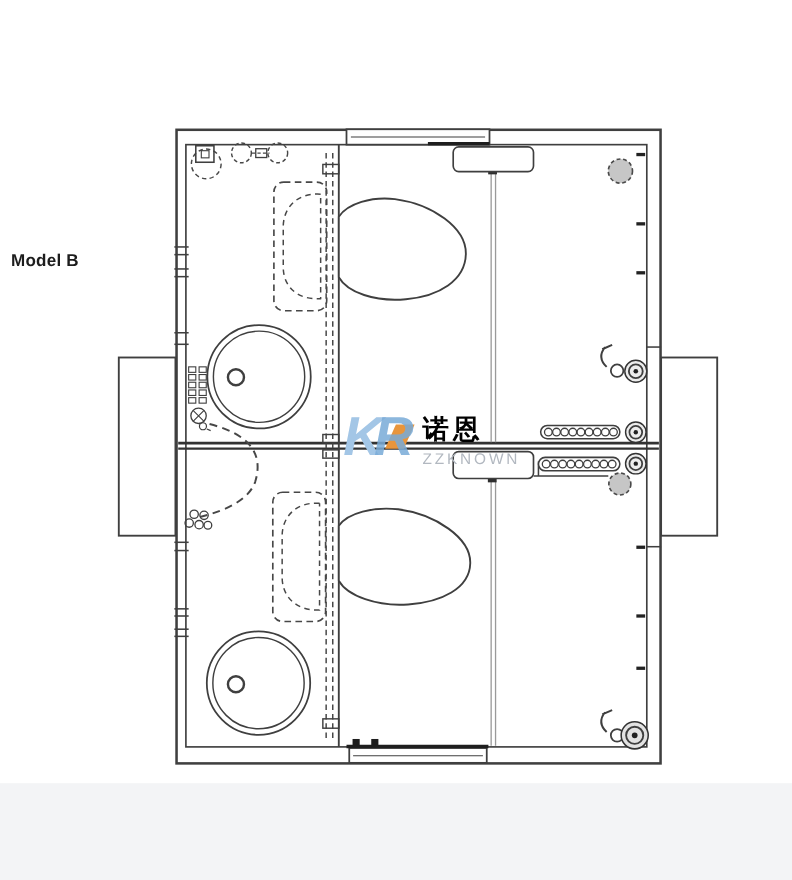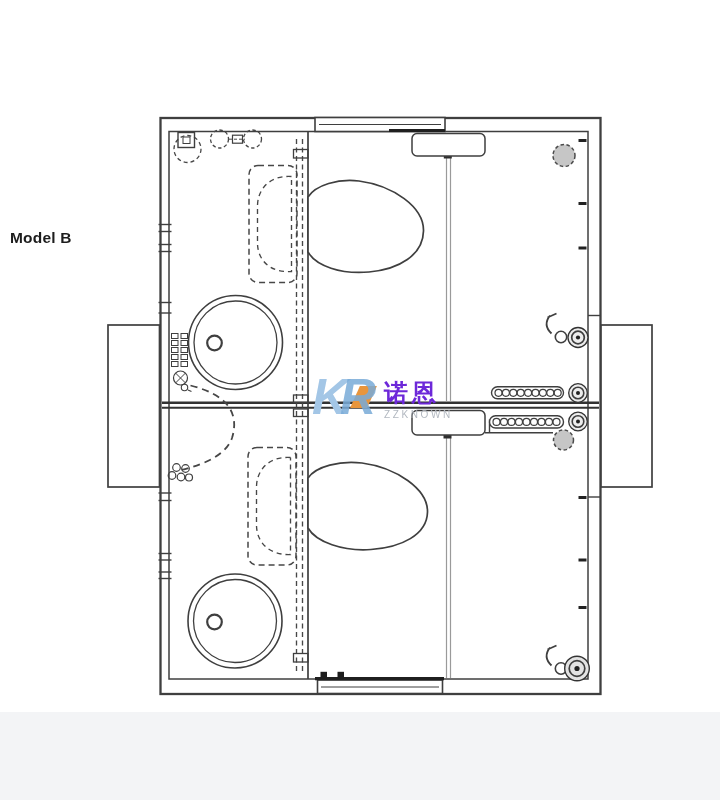--- a/index.html
+++ b/index.html
@@ -15,22 +15,22 @@
   .dash{fill:none;stroke:#474747;stroke-width:1.35;stroke-dasharray:5 3.5;}
   .gray{fill:none;stroke:#9a9a9a;stroke-width:1.2;}
   .fillwh{fill:#ffffff;}
   
   .watermark{position:absolute;left:312px;top:374px;display:flex;align-items:flex-start;pointer-events:none;}
   .wm-kr{position:relative;width:68px;height:52px;}
   .wm-k{position:absolute;left:0;top:-6px;font-size:50px;font-weight:bold;font-style:italic;color:#a3c6e6;}
   .wm-orange{position:absolute;left:43px;top:12px;width:17px;height:22px;background:#e8953c;transform:skewX(-24deg);}
   .wm-r{position:absolute;left:28px;top:-6px;font-size:50px;font-weight:bold;font-style:italic;color:#79abd8;opacity:.85;}
   .wm-col{margin-left:4px;margin-top:6px;}
-  .wm-cjk{font-size:24px;font-weight:bold;color:#6d28d9;letter-spacing:4px;line-height:26px;}
-  .wm-brand{font-size:10px;color:#b2b8c0;letter-spacing:2.6px;margin-top:3px;}
+  .wm-cjk{font-size:24px;font-weight:bold;color:#000000;letter-spacing:4px;line-height:26px;font-family:Liberation Mono, monospace;}
+  .wm-brand{font-size:14px;color:#b2b8c0;letter-spacing:2.6px;margin-top:3px;}
 </style>
 </head>
 <body>
 
 <div class="canvas">
 
   <div class="bottom-band"></div>
 
   <div class="side-label">
     <div>Model B</div>

